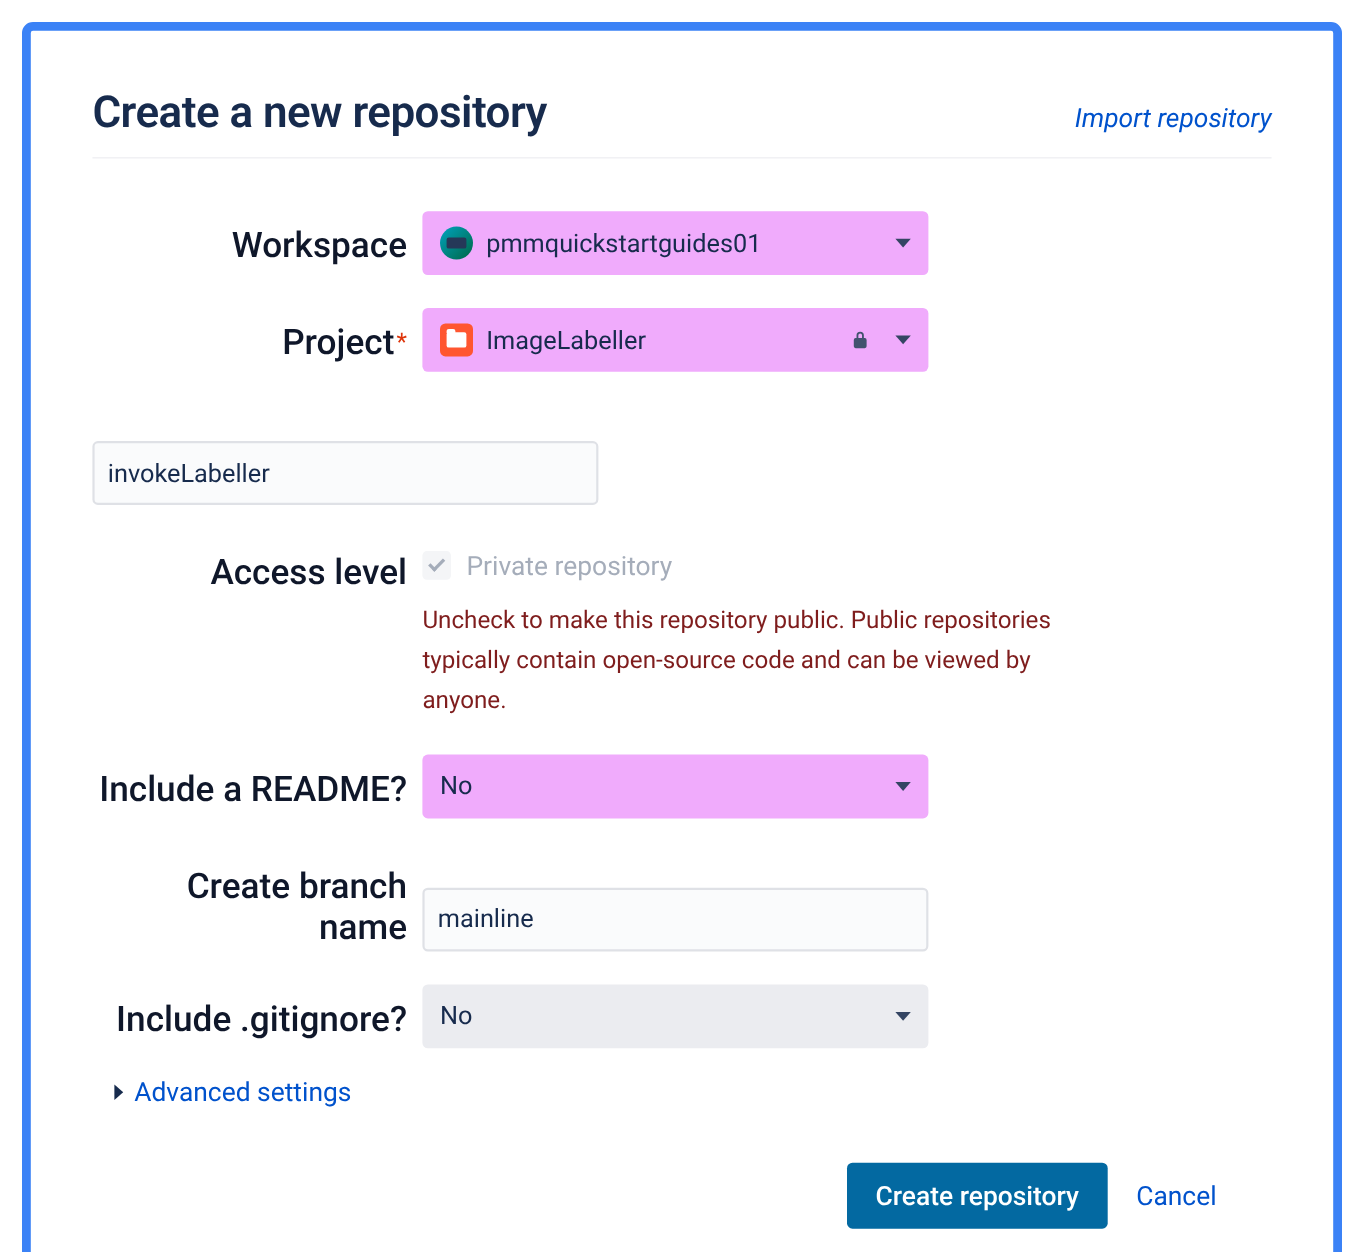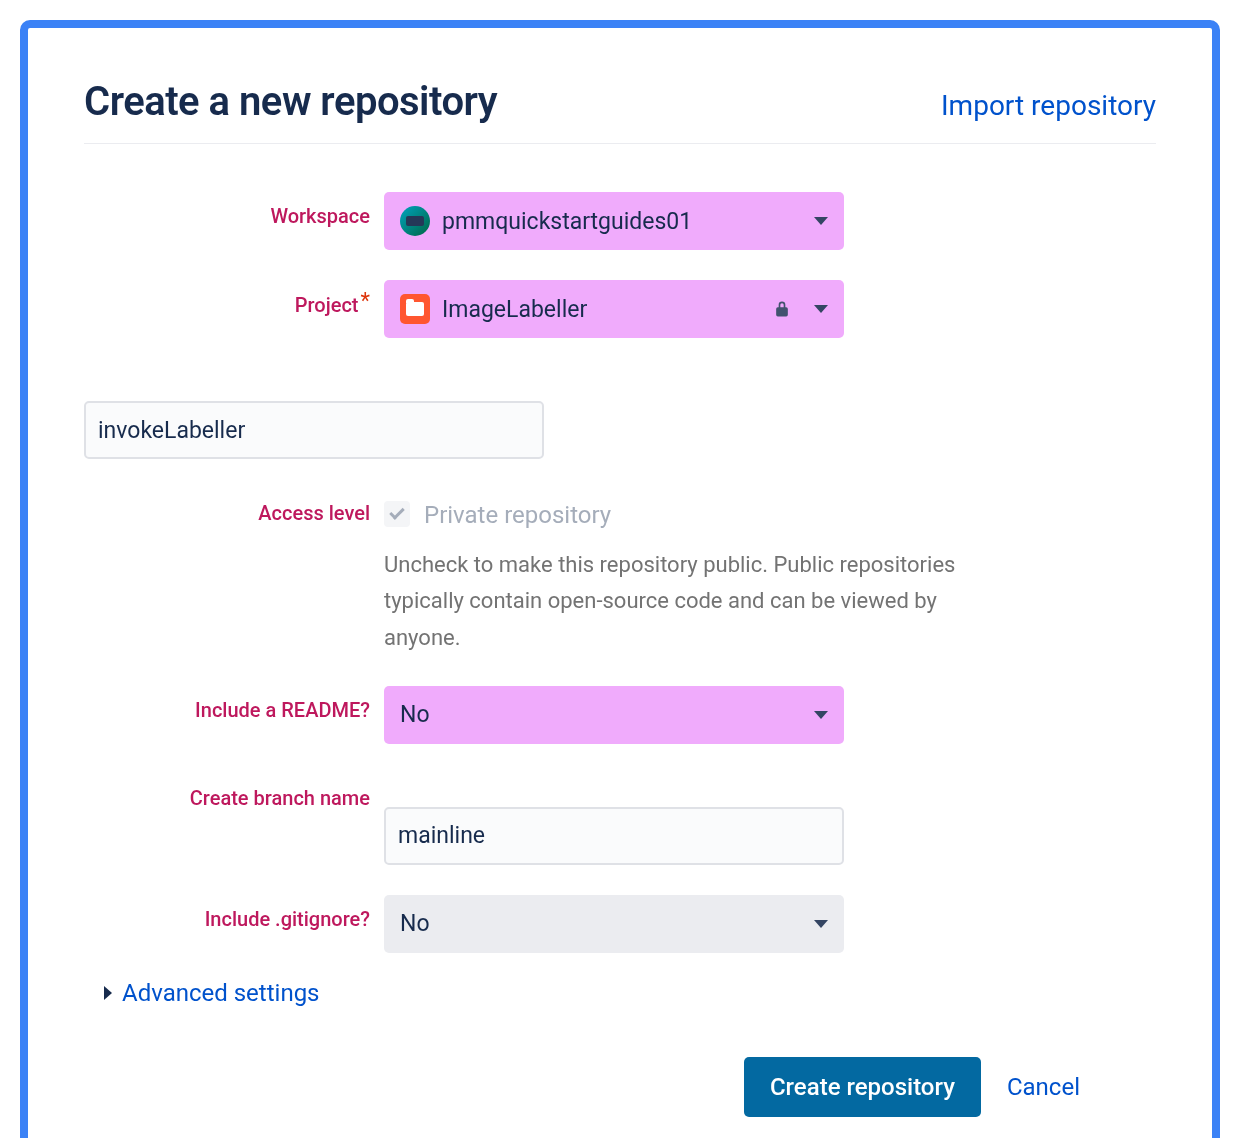--- a/index.html
+++ b/index.html
@@ -24,43 +24,44 @@
     padding-bottom: 18px;
     margin-bottom: 48px;
   }
   .page-title {
     font-size: 40px;
     font-weight: 600;
     color: #172B4D;
     letter-spacing: -0.5px;
   }
   .import-link {
-    font-size: 28px;
+    font-size: 24px;
     color: #0052CC;
     text-decoration: none;
+    font-style: italic;
   }
   .form-body {
     width: 100%;
   }
   .form-row {
     display: flex;
     align-items: flex-start;
     margin-bottom: 30px;
   }
   .form-row.tight { margin-bottom: 26px; }
   .label-col {
     width: 300px;
     flex-shrink: 0;
     text-align: right;
     padding-right: 14px;
     padding-top: 12px;
   }
   .field-label {
-    font-size: 20px;
-    color: #be185d;
+    font-size: 32px;
+    color: #0f172a;
     font-weight: 500;
   }
   .req {
     color: #DE350B;
     font-size: 22px;
     position: relative;
     top: -4px;
     margin-left: 2px;
   }
   .field-col {
@@ -124,21 +125,21 @@
     border-bottom: 3px solid #A5ADBA;
     transform: rotate(-45deg);
     margin-top: -4px;
   }
   .checkbox-label {
     font-size: 24px;
     color: #A5ADBA;
   }
   .help-text {
     font-size: 22px;
-    color: #737373;
+    color: #7f1d1d;
     line-height: 1.65;
     margin-top: 18px;
     width: 620px;
   }
   .avatar {
     width: 30px;
     height: 30px;
     border-radius: 50%;
     background: linear-gradient(135deg, #00A3BF 0%, #006644 100%);
     flex-shrink: 0;
@@ -220,21 +221,21 @@
     font-size: 24px;
     font-weight: 500;
     padding: 16px 26px;
     cursor: pointer;
     font-family: inherit;
   }
   .cancel-link {
     font-size: 24px;
     color: #0052CC;
     text-decoration: none;
-    margin-right: 76px;
+    margin-right: 50px;
   }
 </style>
 </head>
 <body>
 
 <div class="card">
 
   <div class="header-row">
     <h1 class="page-title">Create a new repository</h1>
     <a href="#" class="import-link">Import repository</a>

